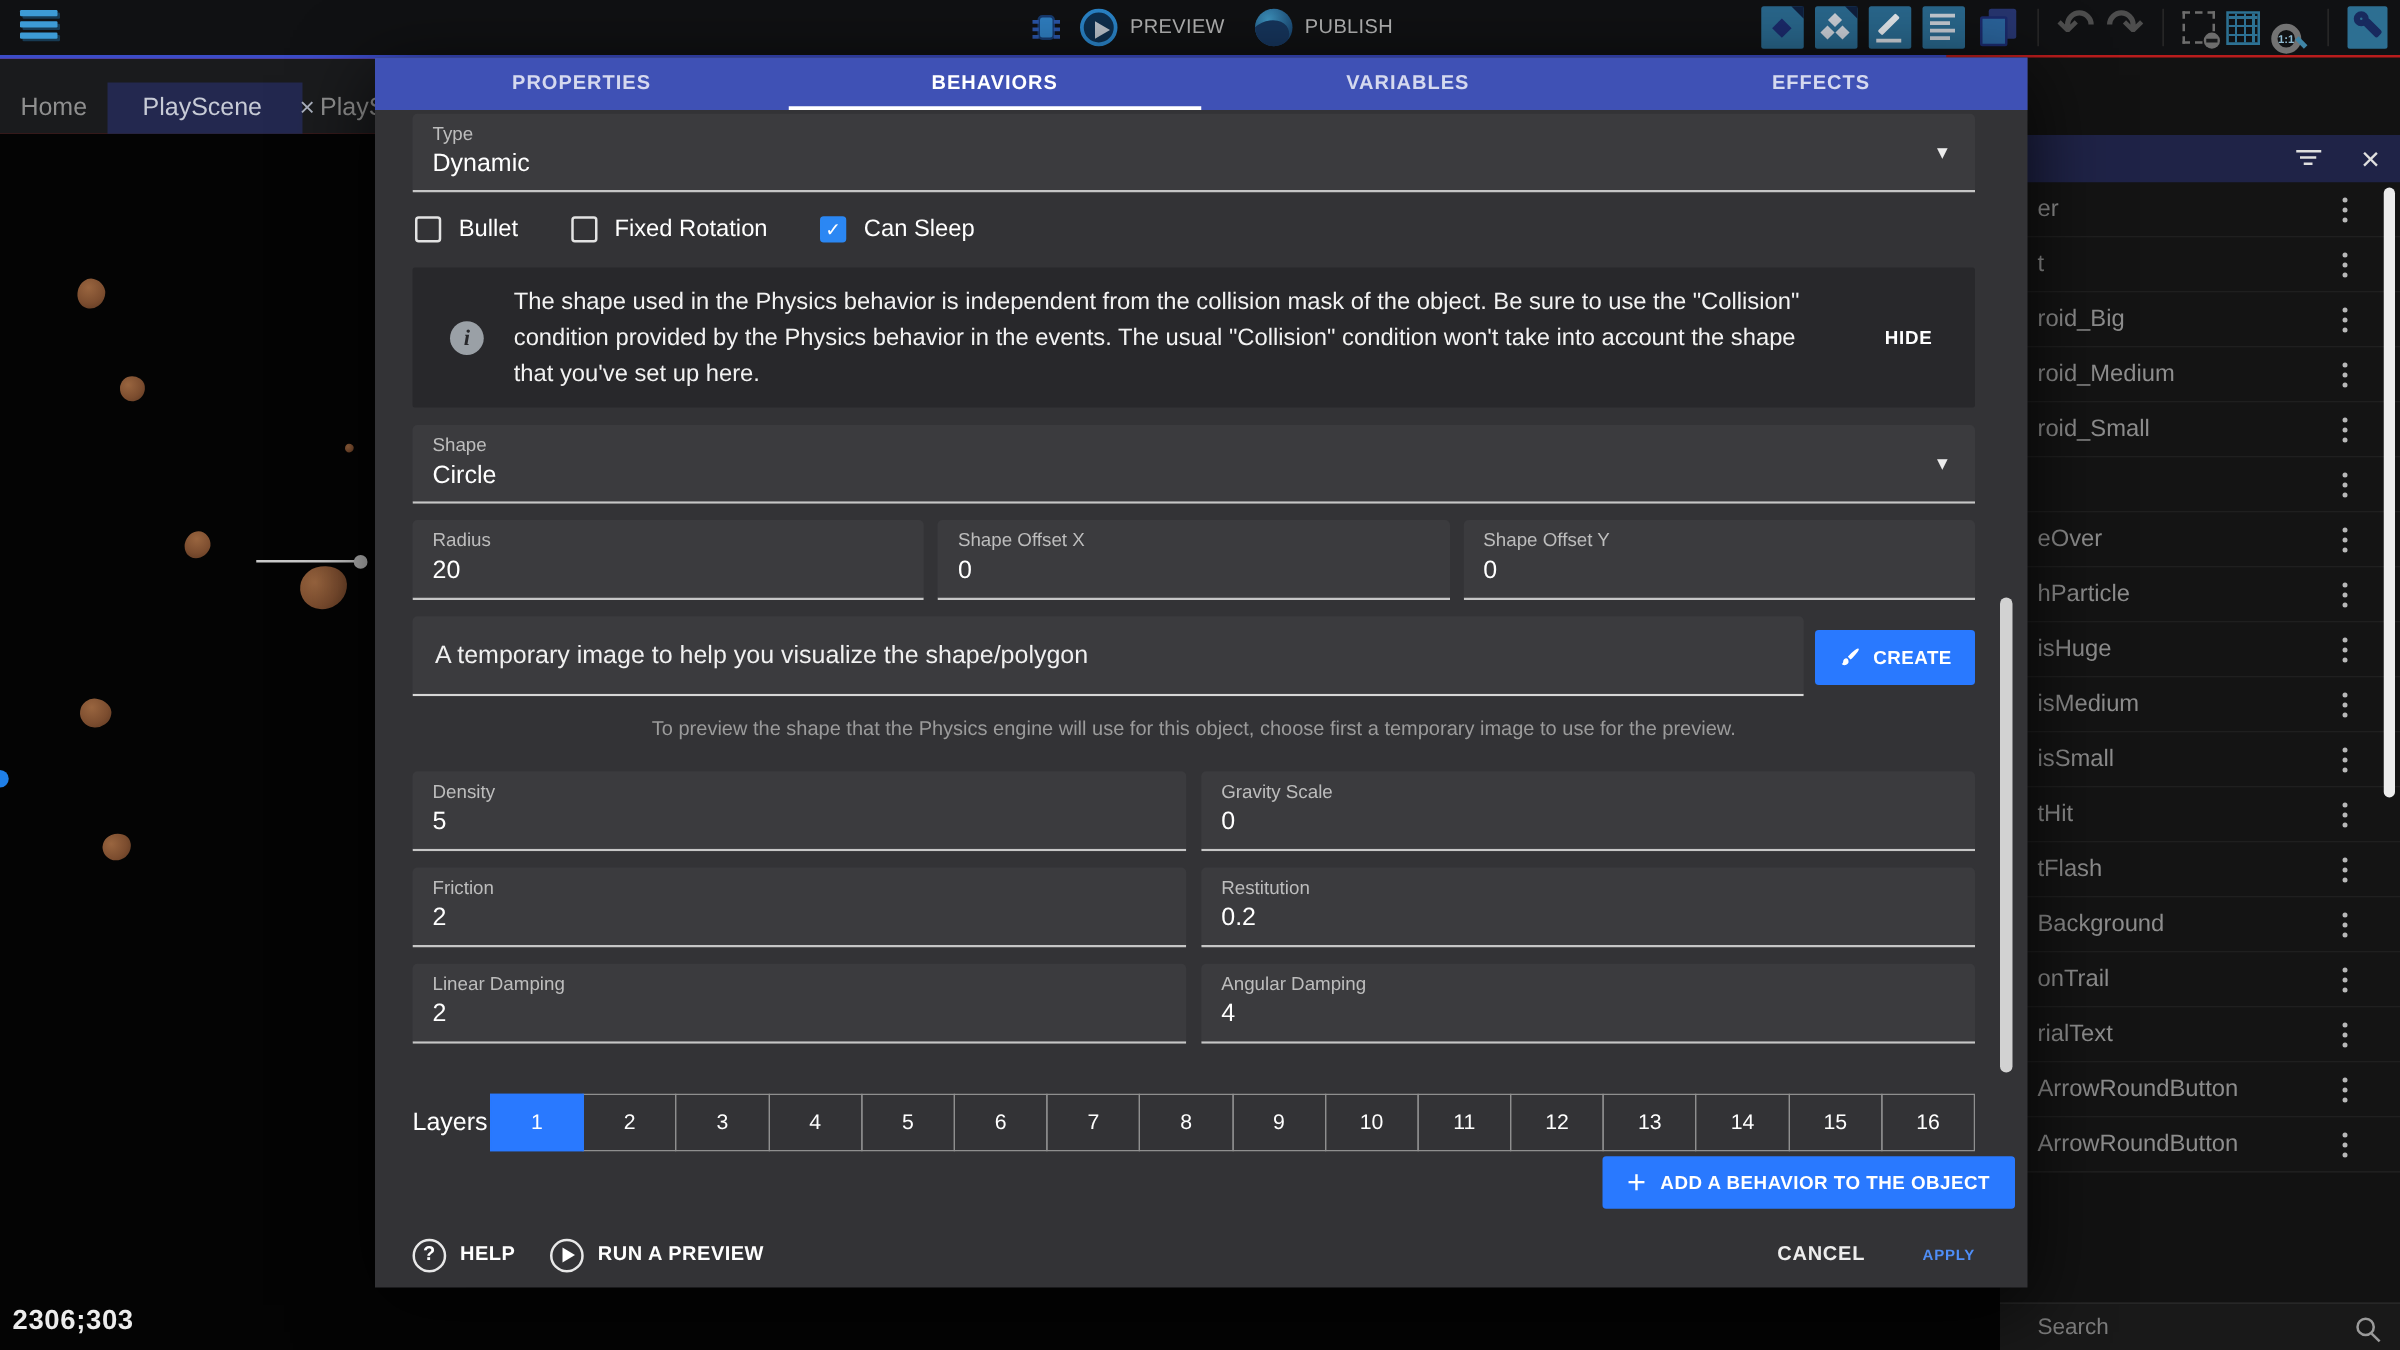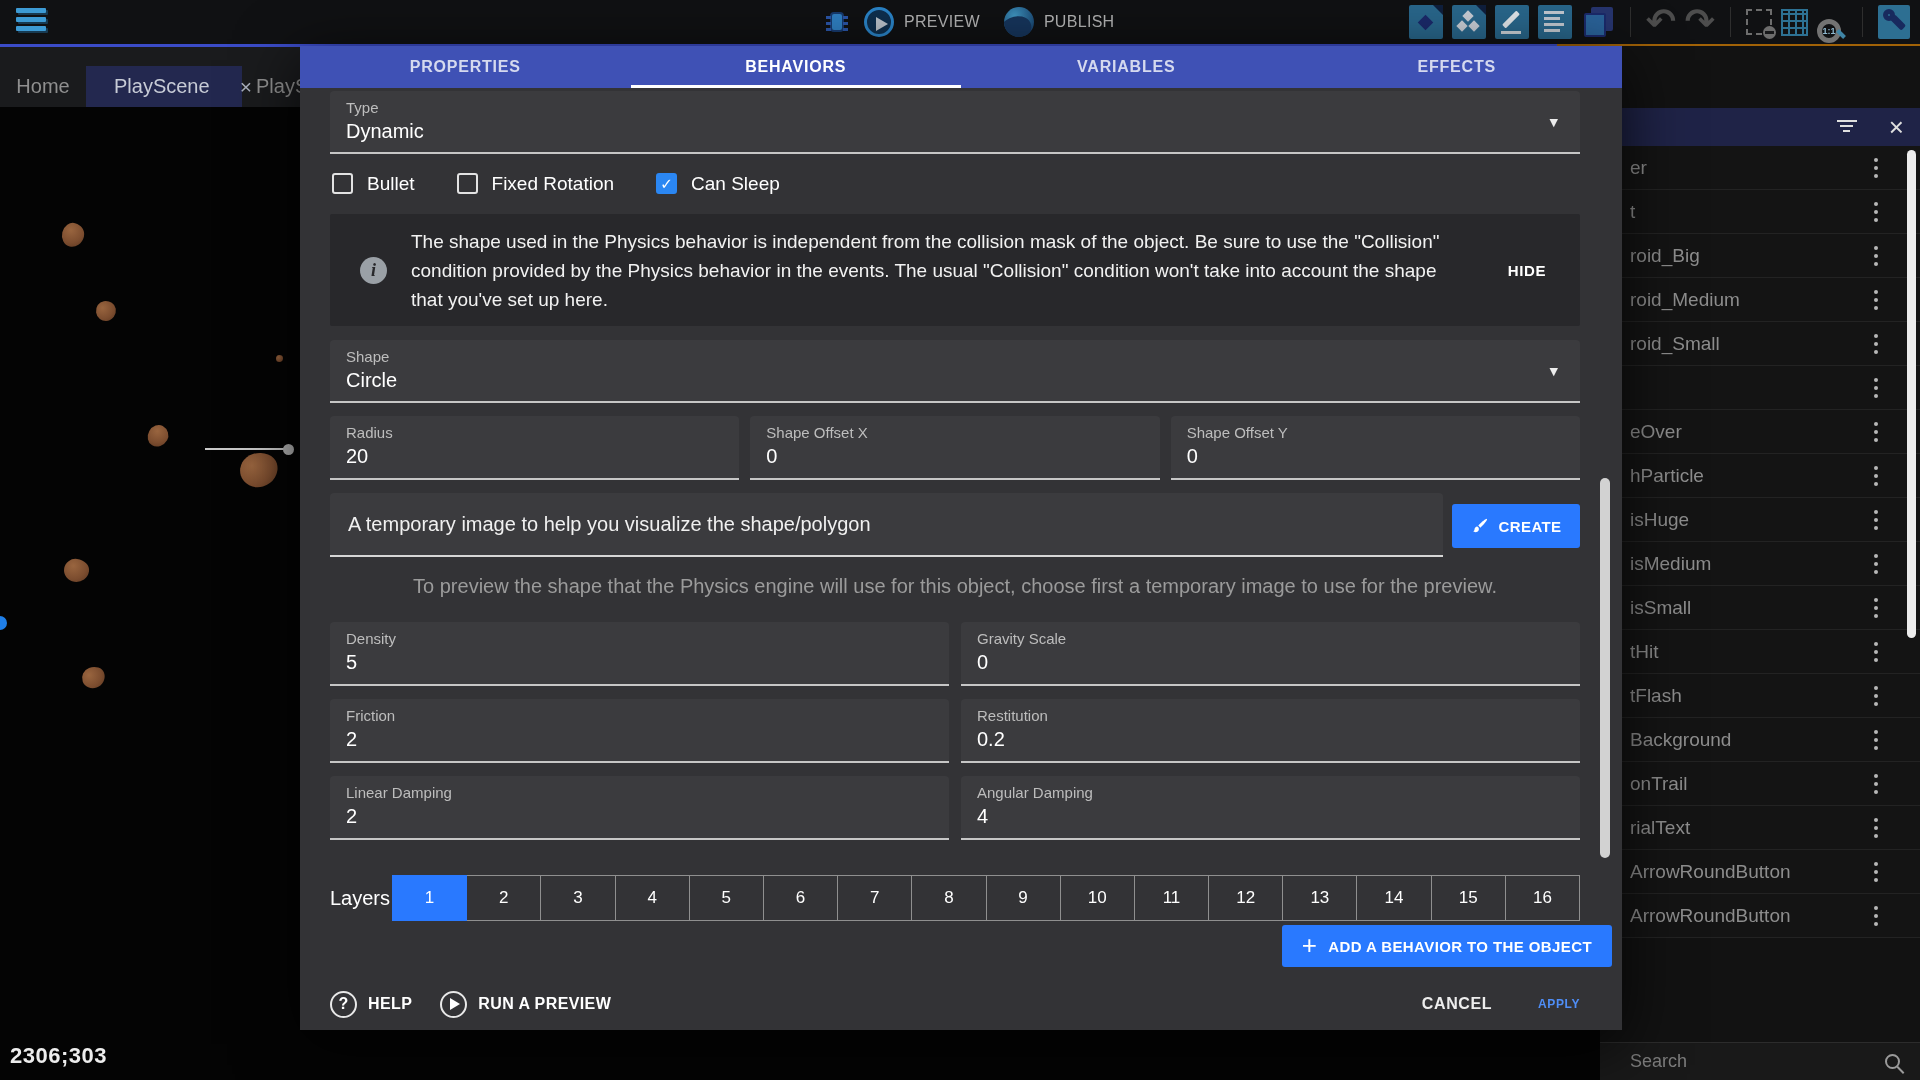--- a/index.html
+++ b/index.html
@@ -1,18 +1,18 @@
 <!DOCTYPE html>
 <html><head>
 <meta charset="utf-8">
 <style>
   * { margin:0; padding:0; box-sizing:border-box; }
   html,body { width:1920px; height:1080px; background:#101010; overflow:hidden;
     font-family:"Liberation Sans","DejaVu Sans",sans-serif; }
-  .stage { position:relative; width:1920px; height:1080px; background:#a16207; overflow:hidden; }
+  .stage { position:relative; width:1920px; height:1080px; background:#b91c1c; overflow:hidden; }
 
   
   .toolbar { position:absolute; left:0; top:0; width:1920px; height:44px; background:#101113; z-index:3; }
   .hamb { position:absolute; left:16px; top:8px; width:34px; height:28px; }
   .hamb i { display:block; width:30px; height:5px; background:#3d9bd5; border-radius:1px; margin-bottom:4px; box-shadow:2px 2px 0 #173a52; }
   .tb-center { position:absolute; left:826px; top:0; height:44px; display:flex; align-items:center; gap:10px; }
   .tb-lab { color:#b4b4b4; font-size:16px; letter-spacing:.3px; }
   .bug-ico { width:22px; height:26px; position:relative; margin-right:6px; }
   .bug-ico .body { position:absolute; left:4px; top:3px; width:14px; height:20px; background:#2f7fc2; border-radius:4px; border:2px solid #173a6e; }
   .bug-ico .leg { position:absolute; width:5px; height:3px; background:#2a55a8; }
@@ -101,21 +101,21 @@
   .info-ico { flex:none; width:27px; height:27px; border-radius:50%; background:#9aa0a6; color:#28282b; display:flex; align-items:center; justify-content:center; font-size:18px; font-weight:bold; font-family:"Liberation Serif","DejaVu Serif",serif; font-style:italic; }
   .info-text { margin-left:24px; width:1032px; color:#f2f2f2; font-size:19px; line-height:29px; }
   .hide-btn { margin-left:auto; color:#fff; font-size:15px; font-weight:bold; letter-spacing:.6px; padding:6px 4px; }
 
   .fld-shape { height:63px; margin-bottom:13px; }
   .row3 { display:flex; gap:11px; margin-bottom:13px; }
   .row3 .fld { flex:1; height:64px; }
   .temp-row { display:flex; gap:9px; margin-bottom:18px; }
   .temp-field { flex:1; height:64px; background:#3b3b3e; border-bottom:2px solid #d6d6d6; border-radius:4px 4px 0 0; display:flex; align-items:center; padding:0 18px; color:#f0f0f0; font-size:20px; }
   .create-btn { width:128px; height:44px; margin-top:11px; background:#2979ff; border-radius:3px; color:#fff; display:flex; align-items:center; justify-content:center; gap:10px; font-size:15px; font-weight:bold; letter-spacing:.4px; }
-  .hint { text-align:center; color:#9b9b9b; font-size:20px; margin:6px 0 24px; }
+  .hint { text-align:center; color:#9b9b9b; font-size:16px; margin:6px 0 24px; }
   .row2 { display:flex; gap:12px; margin-bottom:13px; }
   .row2 .fld { flex:1; height:64px; }
 
   .layers-row { position:absolute; left:30px; right:42px; top:829px; display:flex; align-items:center; }
   .layers-label { width:62px; color:#fff; font-size:20px; }
   .lbtns { flex:1; display:flex; height:46px; }
   .lbtn { flex:1; border:1px solid #8f8f8f; margin-left:-1px; display:flex; align-items:center; justify-content:center; color:#fff; font-size:17px; position:relative; }
   .lbtn:first-child { margin-left:0; }
   .lbtn.sel { background:#2979ff; border-color:#2979ff; z-index:1; }
 

